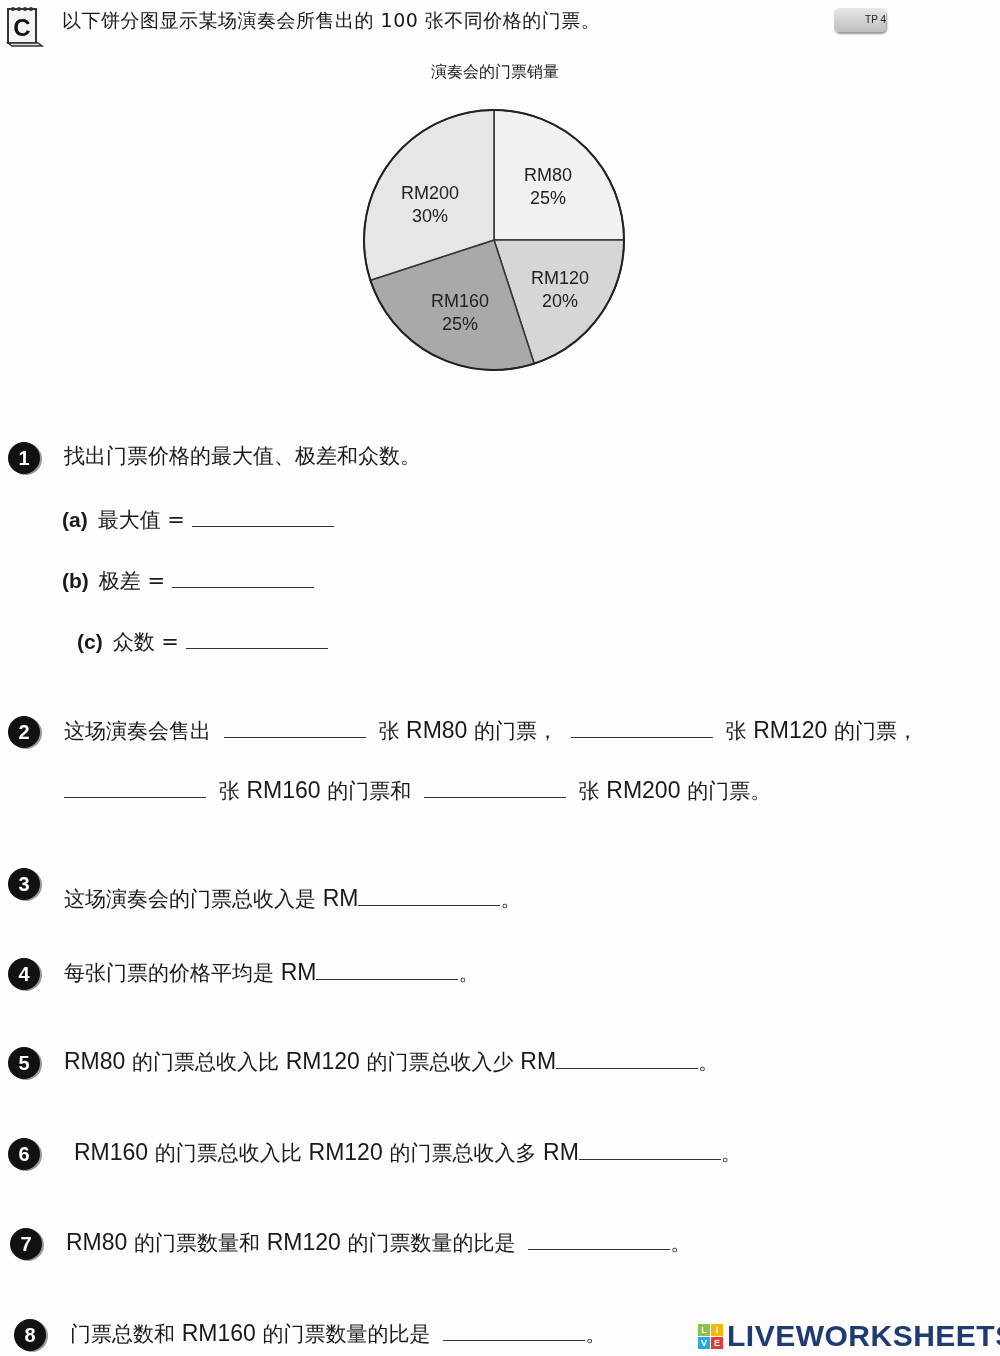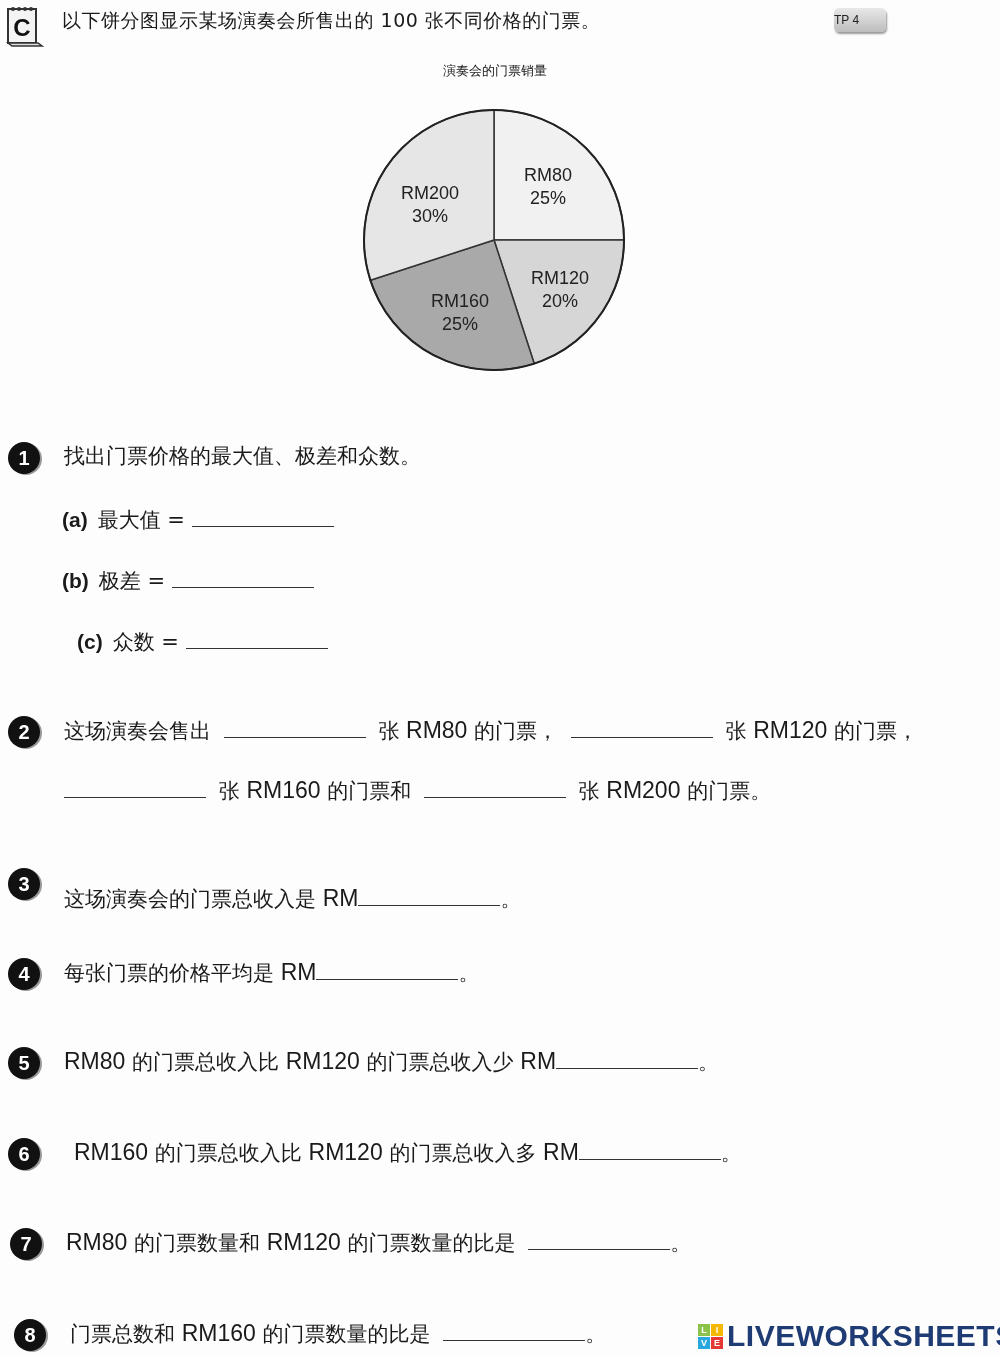--- a/index.html
+++ b/index.html
@@ -3,22 +3,22 @@
 <meta charset="utf-8">
 <style>
   html, body { margin:0; padding:0; }
   body { width:1000px; height:1356px; background:#fdfdfd; position:relative; overflow:hidden;
          font-family:"DejaVu Sans", "Liberation Sans", sans-serif; color:#1a1a1a; }
   .abs { position:absolute; }
   .section-icon { left:4px; top:4px; width:40px; height:44px; }
   .intro { left:62px; top:8px; font-size:19px; letter-spacing:0.5px; white-space:nowrap; }
   .tp-badge { left:834px; top:8px; width:52px; height:24px; border-radius:5px;
               background:linear-gradient(#e8e8e8,#bdbdbd); box-shadow:1px 2px 2px #999;
-              font-family:"Liberation Sans", sans-serif; font-size:12px; text-align:left; line-height:24px; color:#222; }
-  .chart-title { left:0; width:990px; top:62px; text-align:center; font-size:13px; }
+              font-family:"Liberation Sans", sans-serif; font-size:10px; text-align:right; line-height:24px; color:#222; }
+  .chart-title { left:0; width:990px; top:62px; text-align:center; font-size:16px; }
   .pie { left:360px; top:106px; width:270px; height:270px; }
   .q { left:0; width:1000px; }
   .num { position:absolute; width:32px; height:32px; border-radius:50%; background:#111;
          color:#fff; font-family:"Liberation Sans", sans-serif; font-weight:bold; font-size:20px;
          text-align:center; line-height:32px; box-shadow:2px 1px 0 #9a9a9a; }
   .qtext { position:absolute; font-size:21px; white-space:nowrap; line-height:32px; }
   .latin { font-family:"Liberation Sans", sans-serif; font-size:23px; }
   .blank { display:inline-block; border-bottom:1.5px solid #333; height:22px; vertical-align:baseline; }
   .sub-label { font-family:"Liberation Sans", sans-serif; font-weight:bold; font-size:21px; margin-right:10px; }
   .logo { left:698px; top:1318px; height:36px; display:flex; align-items:center; }

